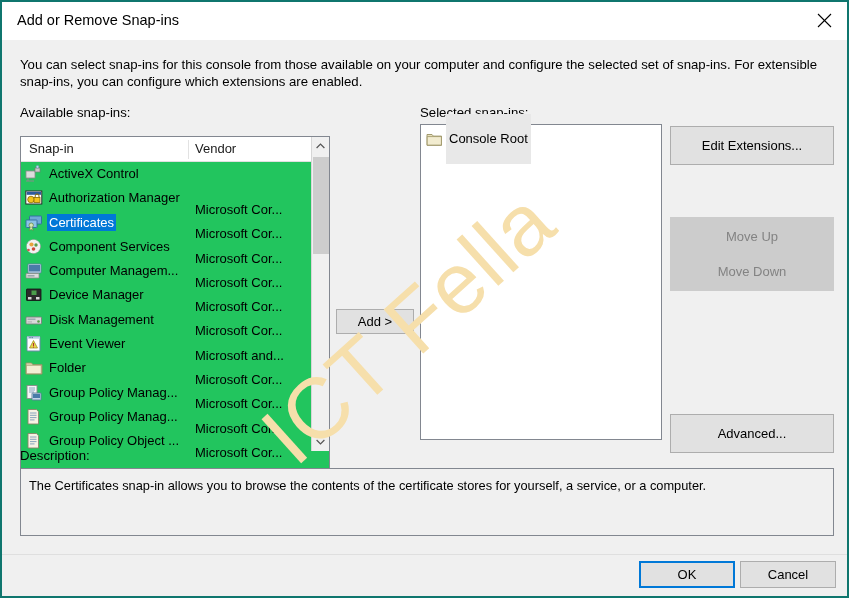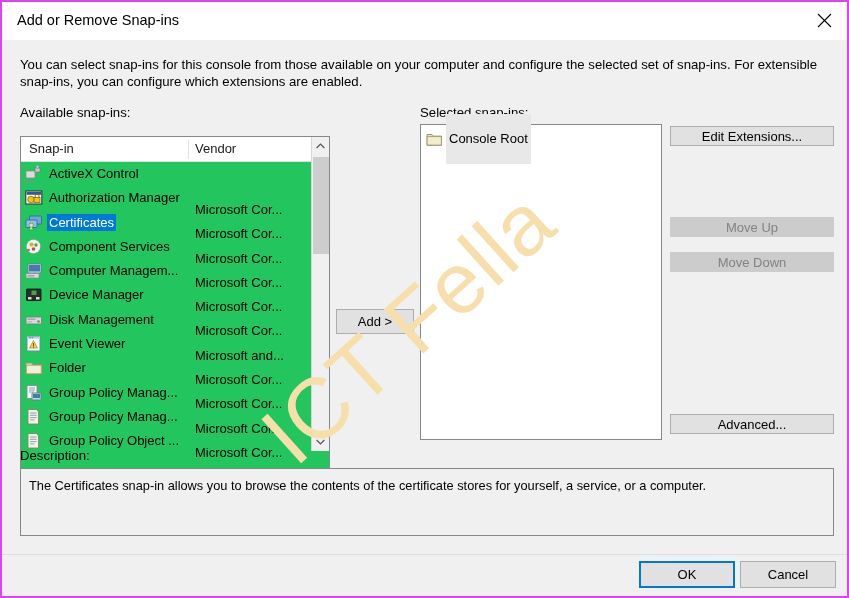--- a/index.html
+++ b/index.html
@@ -9,21 +9,21 @@
   }
   body {
     font-family: "Liberation Sans", sans-serif;
     -webkit-font-smoothing: antialiased;
   }
   #dialog {
     position: relative;
     width: 849px;
     height: 598px;
     box-sizing: border-box;
-    border: 2px solid #d946ef;
+    border: 2px solid #0f766e;
     background: #f0f0f0;
     overflow: hidden;
   }
   
   .titlebar {
     position: absolute;
     left: 0; top: 0;
     width: 845px;
     height: 38px;
     background: #ffffff;
@@ -239,21 +239,21 @@
     color: #000;
     background: #e8e8e8;
     padding: 17px 3px;
     line-height: 16px;
   }
   
   .rbtn {
     position: absolute;
     left: 668px;
     width: 164px;
-    height: 20px;
+    height: 39px;
     box-sizing: border-box;
     font-size: 13px;
     display: flex;
     align-items: center;
     justify-content: center;
     cursor: default;
   }
   .rbtn.enabled {
     background: #e1e1e1;
     border: 1px solid #adadad;

